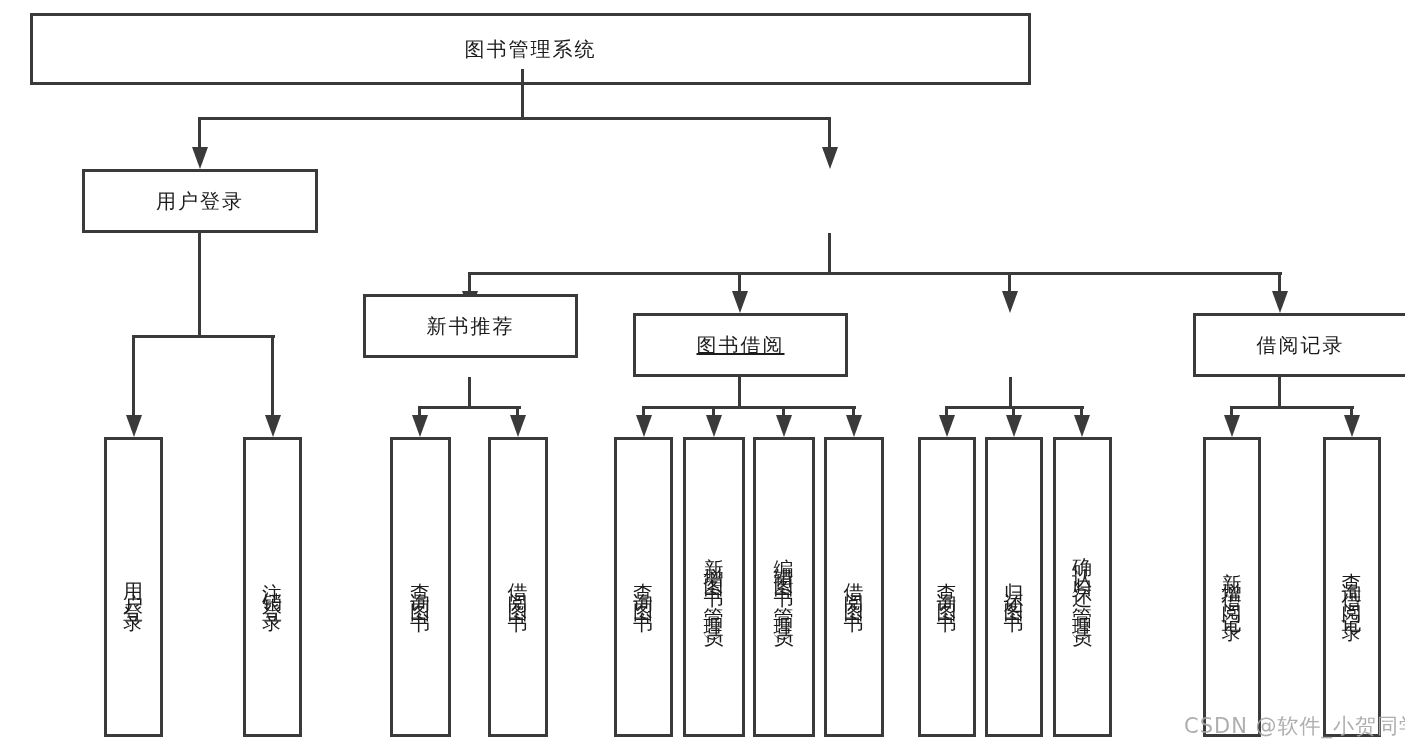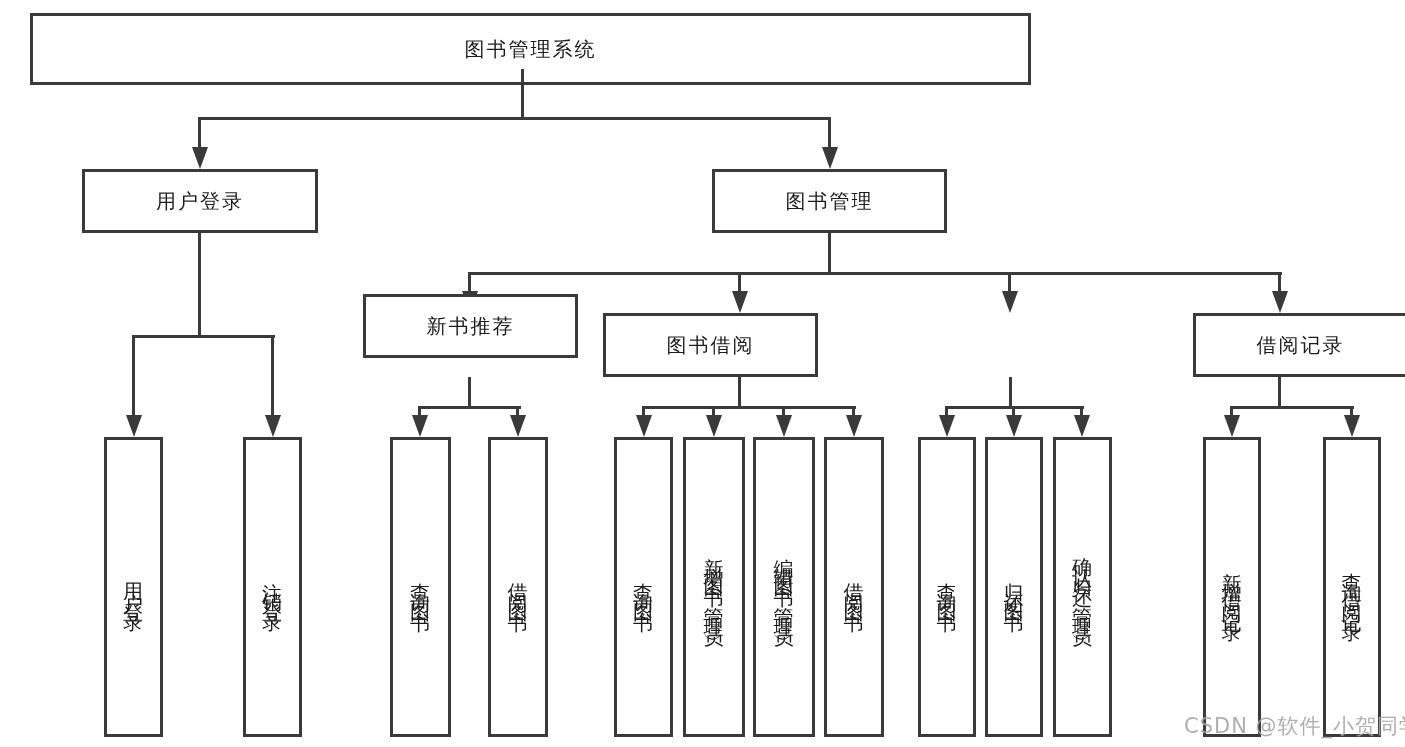--- a/index.html
+++ b/index.html
@@ -56,42 +56,41 @@
   <div class="box" style="left:22px;top:13px;width:1001px;height:72px;margin-left:8px;">图书管理系统</div>
 
   <div class="vline" style="left:521px;top:69px;height:48px;"></div>
   <div class="hline" style="left:198px;top:117px;width:633px;"></div>
   <div class="vline" style="left:198px;top:117px;height:32px;"></div>
   <div class="arrow" style="left:192px;top:147px;"></div>
   <div class="vline" style="left:828px;top:117px;height:32px;"></div>
   <div class="arrow" style="left:822px;top:147px;"></div>
 
   <div class="box" style="left:82px;top:169px;width:236px;height:64px;">用户登录</div>
-  <div class="box" style="left:712px;top:169px;width:235px;height:64px;">图书管理</div>
 
   <div class="vline" style="left:198px;top:233px;height:105px;"></div>
   <div class="hline" style="left:132px;top:335px;width:143px;"></div>
   <div class="vline" style="left:132px;top:335px;height:82px;"></div>
   <div class="arrow" style="left:126px;top:415px;"></div>
   <div class="vline" style="left:271px;top:335px;height:82px;"></div>
   <div class="arrow" style="left:265px;top:415px;"></div>
 
   <div class="vline" style="left:828px;top:233px;height:42px;"></div>
   <div class="hline" style="left:468px;top:272px;width:814px;"></div>
   <div class="vline" style="left:468px;top:272px;height:21px;"></div>
   <div class="arrow" style="left:462px;top:291px;"></div>
   <div class="vline" style="left:738px;top:272px;height:21px;"></div>
   <div class="arrow" style="left:732px;top:291px;"></div>
   <div class="vline" style="left:1008px;top:272px;height:21px;"></div>
   <div class="arrow" style="left:1002px;top:291px;"></div>
   <div class="vline" style="left:1278px;top:272px;height:21px;"></div>
   <div class="arrow" style="left:1272px;top:291px;"></div>
 
   <div class="box" style="left:363px;top:294px;width:215px;height:64px;">新书推荐</div>
-  <div class="box" style="left:603px;top:313px;width:215px;height:64px;">图书借阅</div>
+  <div class="box" style="left:633px;top:313px;width:215px;height:64px;text-decoration:underline;">图书借阅</div>
   <div class="box" style="left:1193px;top:313px;width:215px;height:64px;">借阅记录</div>
 
   <div class="vline" style="left:468px;top:377px;height:32px;"></div>
   <div class="hline" style="left:418px;top:406px;width:103px;"></div>
   <div class="vline" style="left:418px;top:406px;height:11px;"></div>
   <div class="arrow" style="left:412px;top:415px;"></div>
   <div class="vline" style="left:516px;top:406px;height:11px;"></div>
   <div class="arrow" style="left:510px;top:415px;"></div>
 
   <div class="vline" style="left:738px;top:377px;height:32px;"></div>

